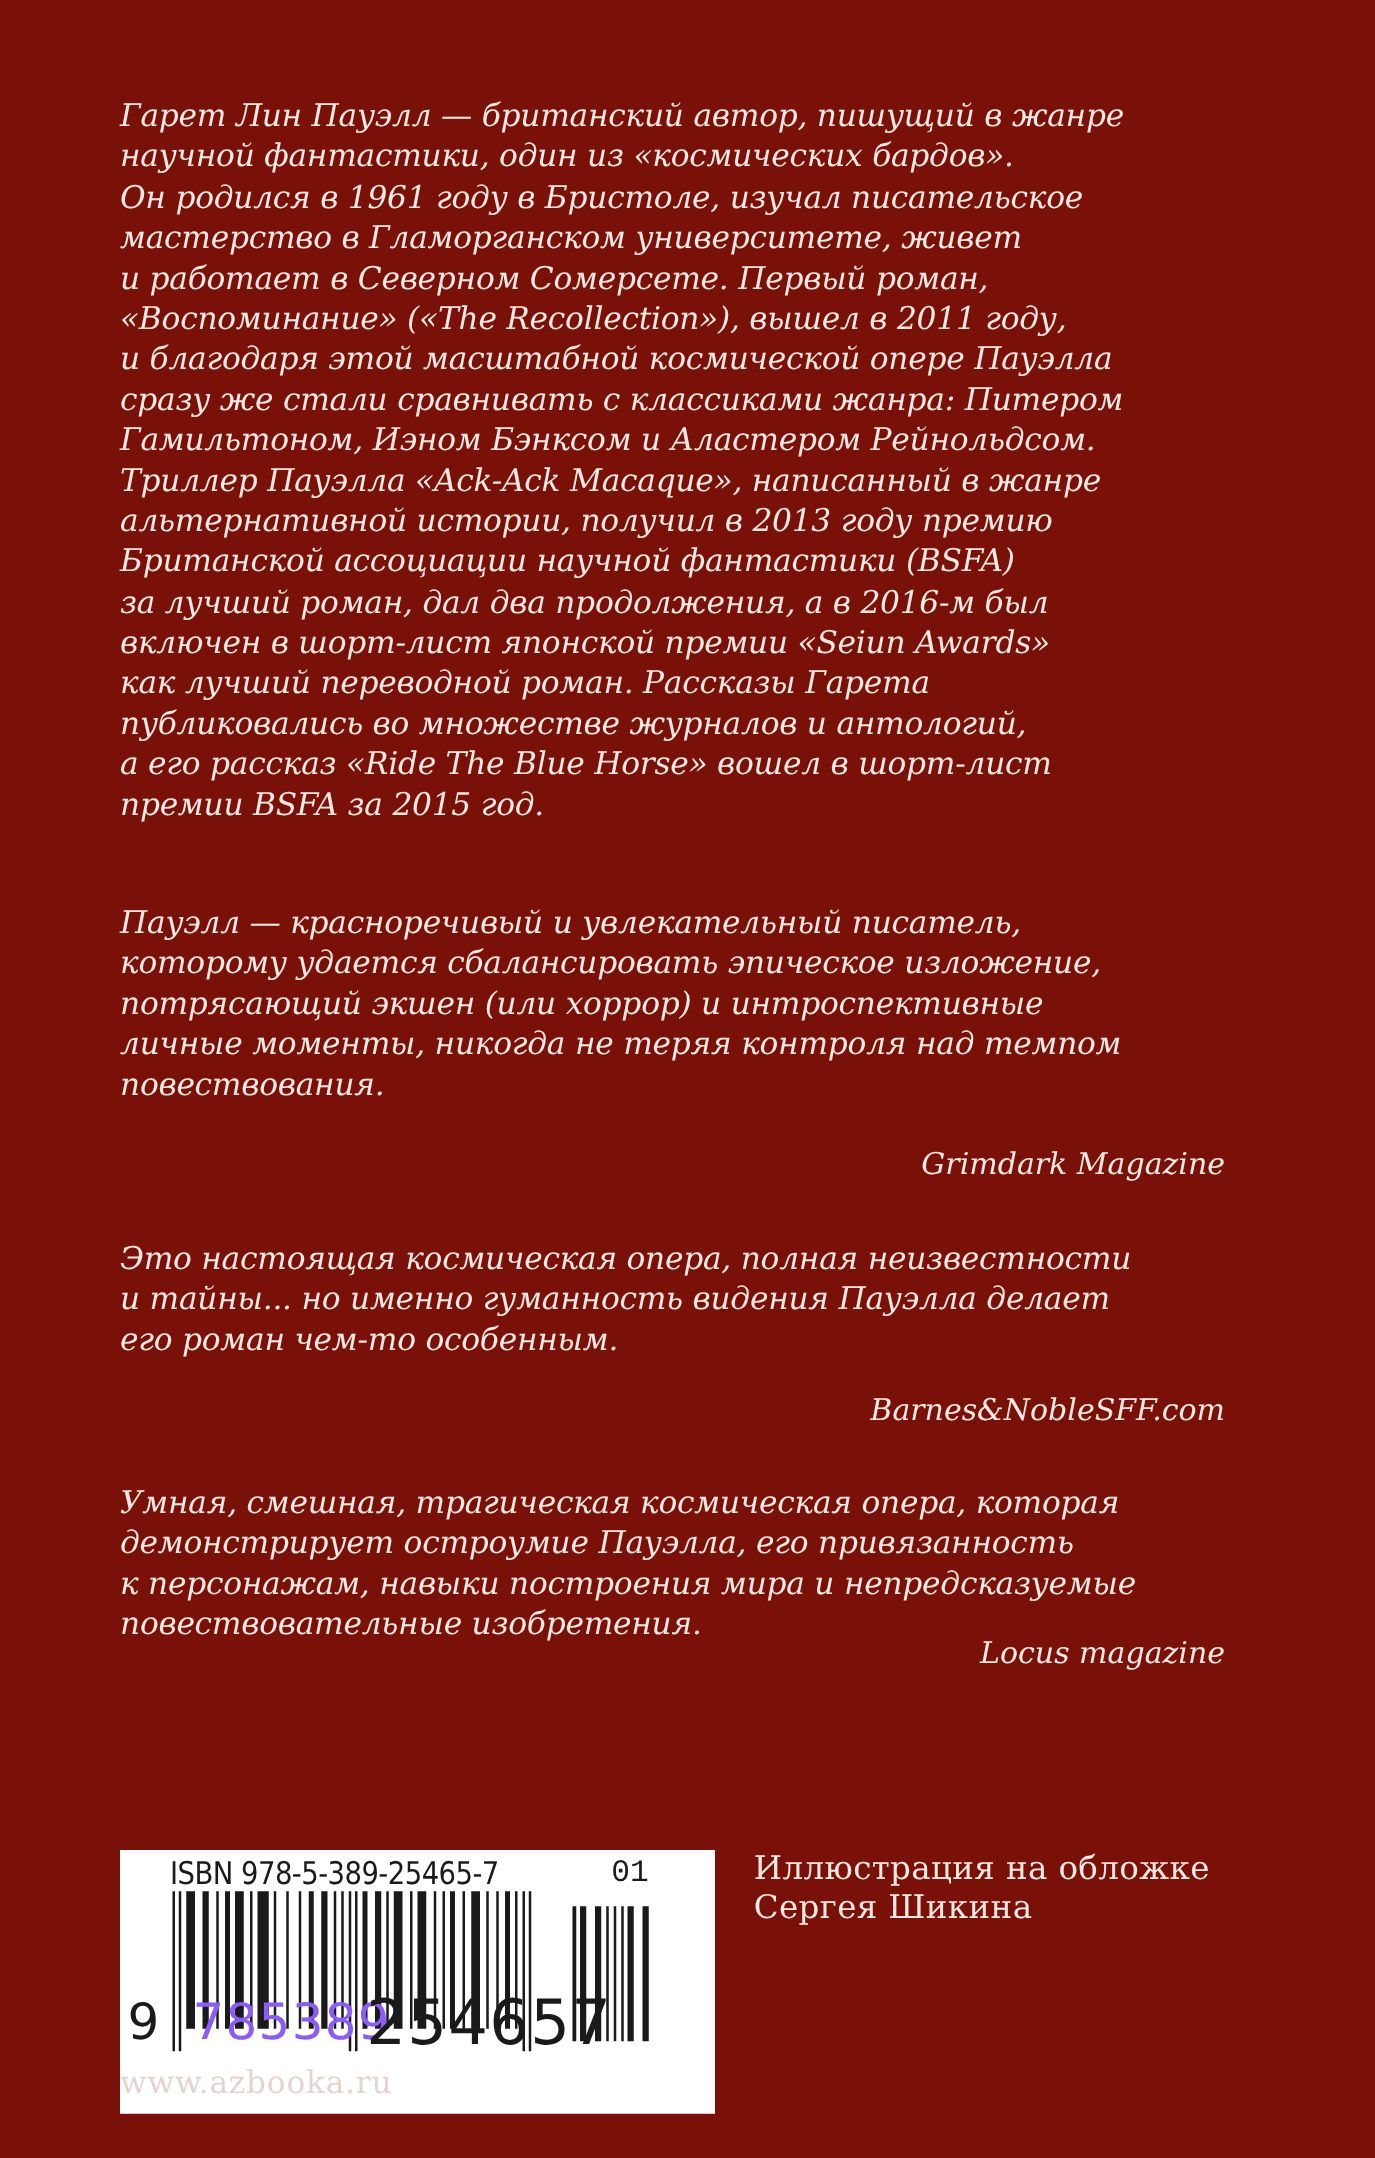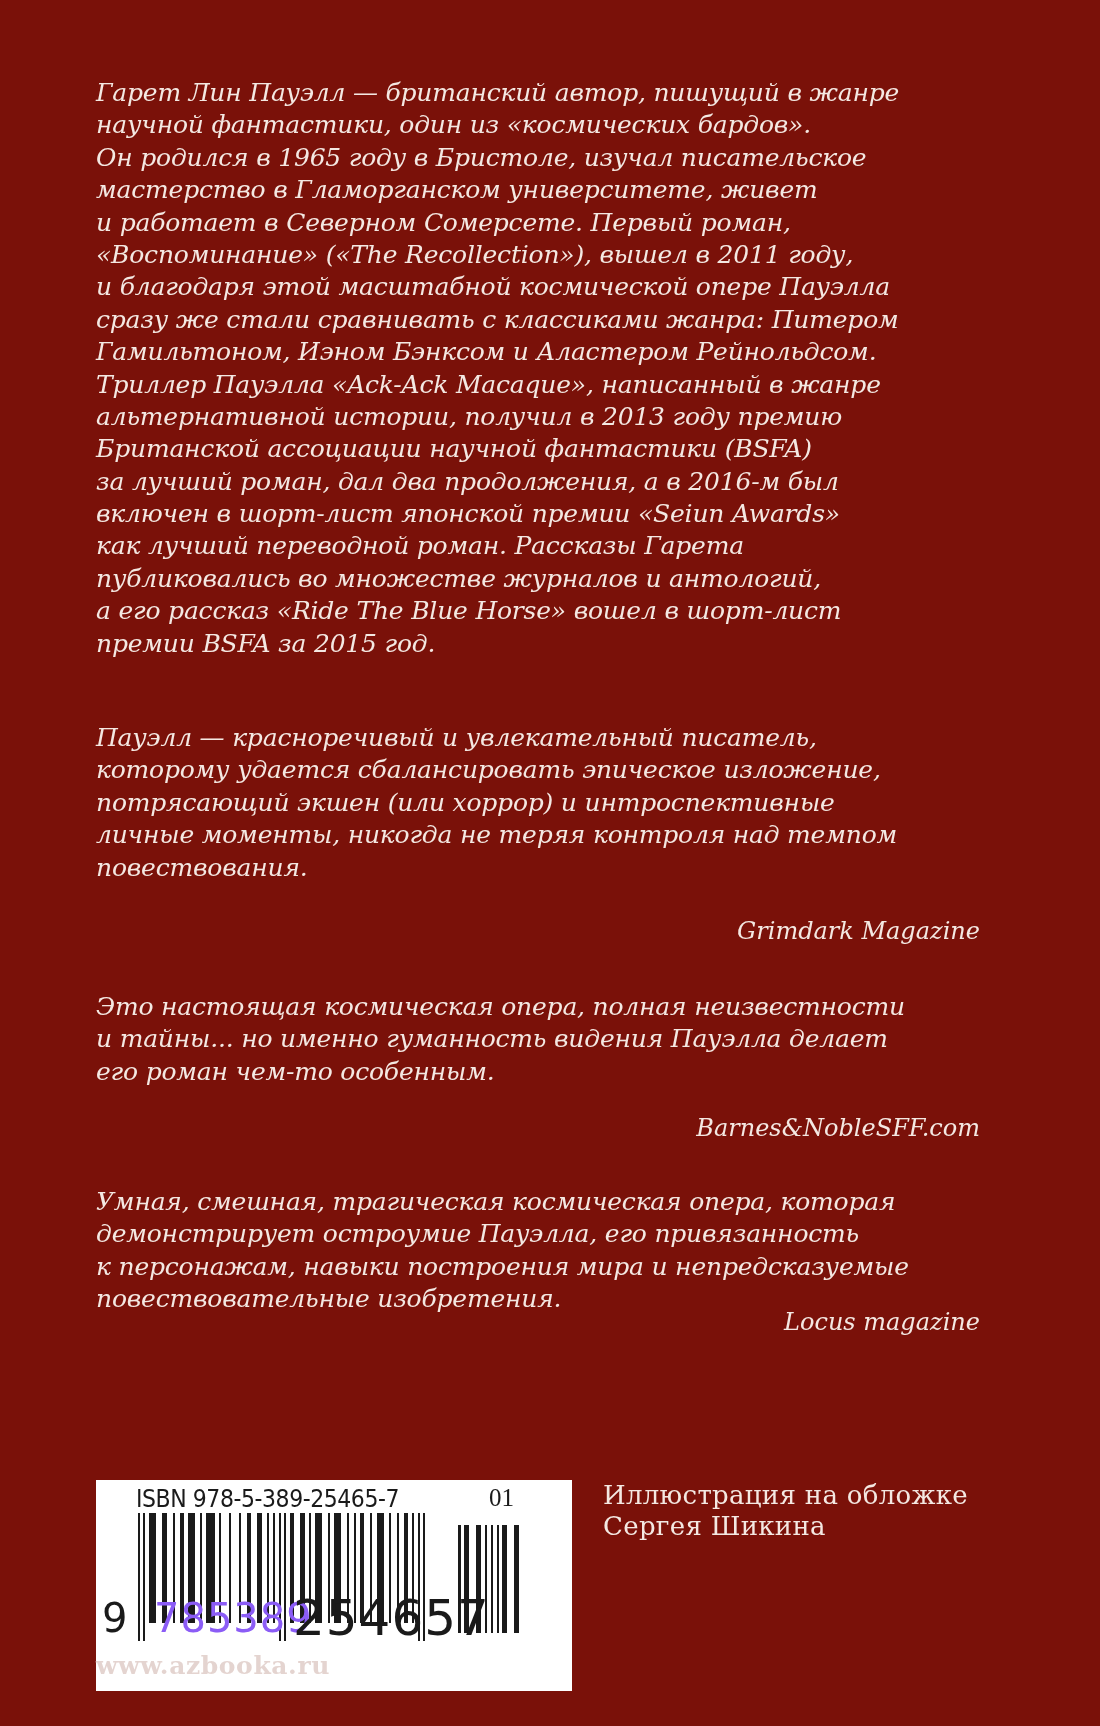--- a/index.html
+++ b/index.html
@@ -61,21 +61,21 @@
     color: #1a1a1a;
     letter-spacing: -0.5px;
     white-space: nowrap;
     transform: scaleX(0.88);
     transform-origin: left top;
   }
   .addon-text {
     position: absolute;
     left: 393px;
     top: 4px;
-    font-family: Liberation Serif, serif;
+    font-family: Liberation Mono, monospace;
     font-size: 25px;
     color: #1a1a1a;
     white-space: nowrap;
   }
   .bars {
     position: absolute;
     left: 0;
     top: 0;
     width: 476px;
     height: 163px;
@@ -117,32 +117,32 @@
     font-size: 26px;
     line-height: 31px;
     letter-spacing: 0.3px;
   }
   .credit span { display: block; white-space: nowrap; }
   .site {
     position: absolute;
     left: 96px;
     top: 1651px;
     font-size: 25px;
-    font-weight: bold;
+    font-weight: normal;
     color: #e4d4d0;
     letter-spacing: 0.6px;
   }
 </style>
 </head>
 <body>
 
 <div class="block" id="p1">
   <span class="line">Гарет Лин Пауэлл — британский автор, пишущий в жанре</span>
   <span class="line">научной фантастики, один из «космических бардов».</span>
-  <span class="line">Он родился в 1965 году в Бристоле, изучал писательское</span>
+  <span class="line">Он родился в 1961 году в Бристоле, изучал писательское</span>
   <span class="line">мастерство в Гламорганском университете, живет</span>
   <span class="line">и работает в Северном Сомерсете. Первый роман,</span>
   <span class="line">«Воспоминание» («The Recollection»), вышел в 2011 году,</span>
   <span class="line">и благодаря этой масштабной космической опере Пауэлла</span>
   <span class="line">сразу же стали сравнивать с классиками жанра: Питером</span>
   <span class="line">Гамильтоном, Иэном Бэнксом и Аластером Рейнольдсом.</span>
   <span class="line">Триллер Пауэлла «Ack-Ack Macaque», написанный в жанре</span>
   <span class="line">альтернативной истории, получил в 2013 году премию</span>
   <span class="line">Британской ассоциации научной фантастики (BSFA)</span>
   <span class="line">за лучший роман, дал два продолжения, а в 2016-м был</span>

